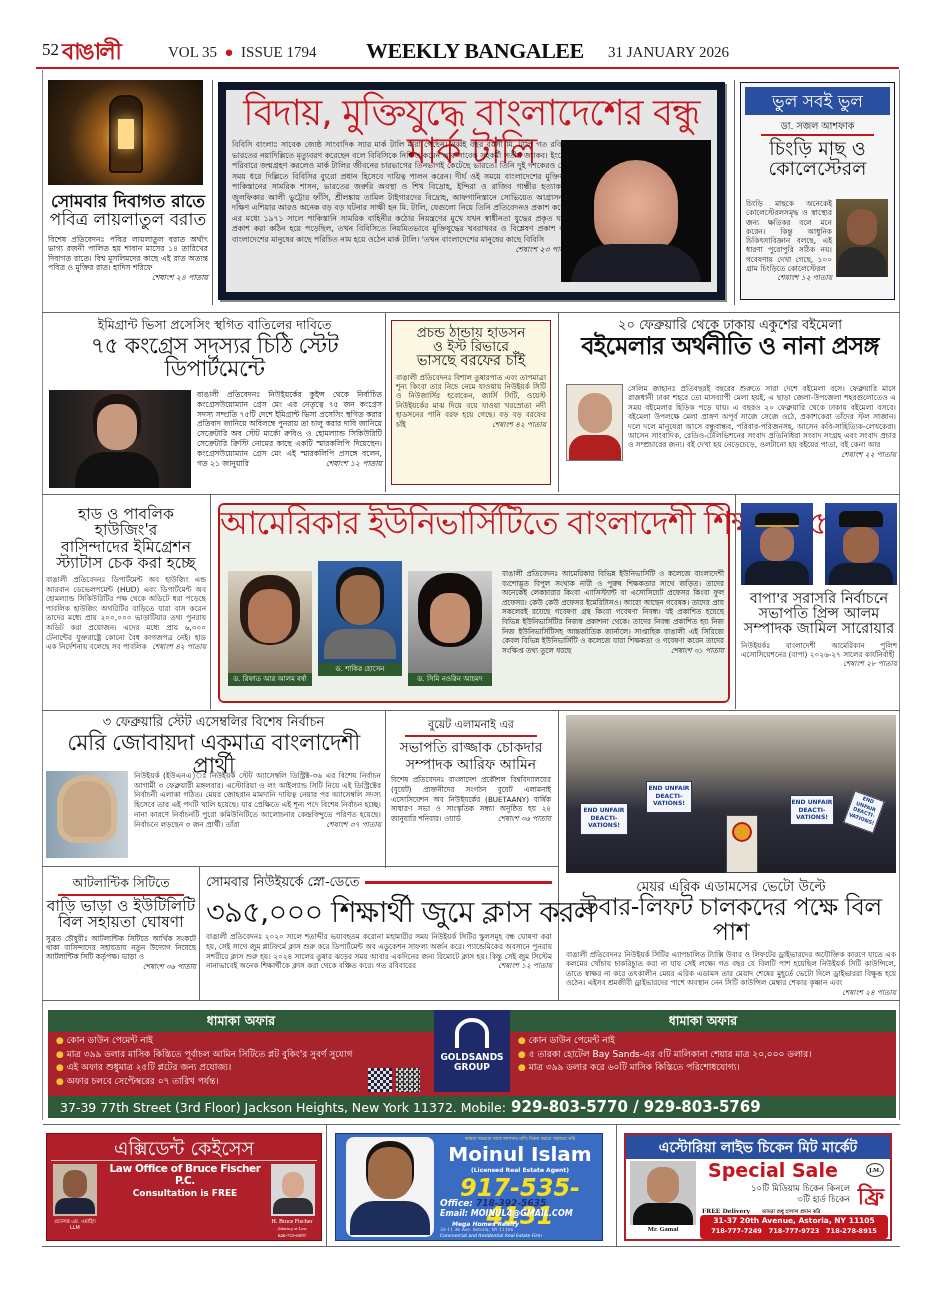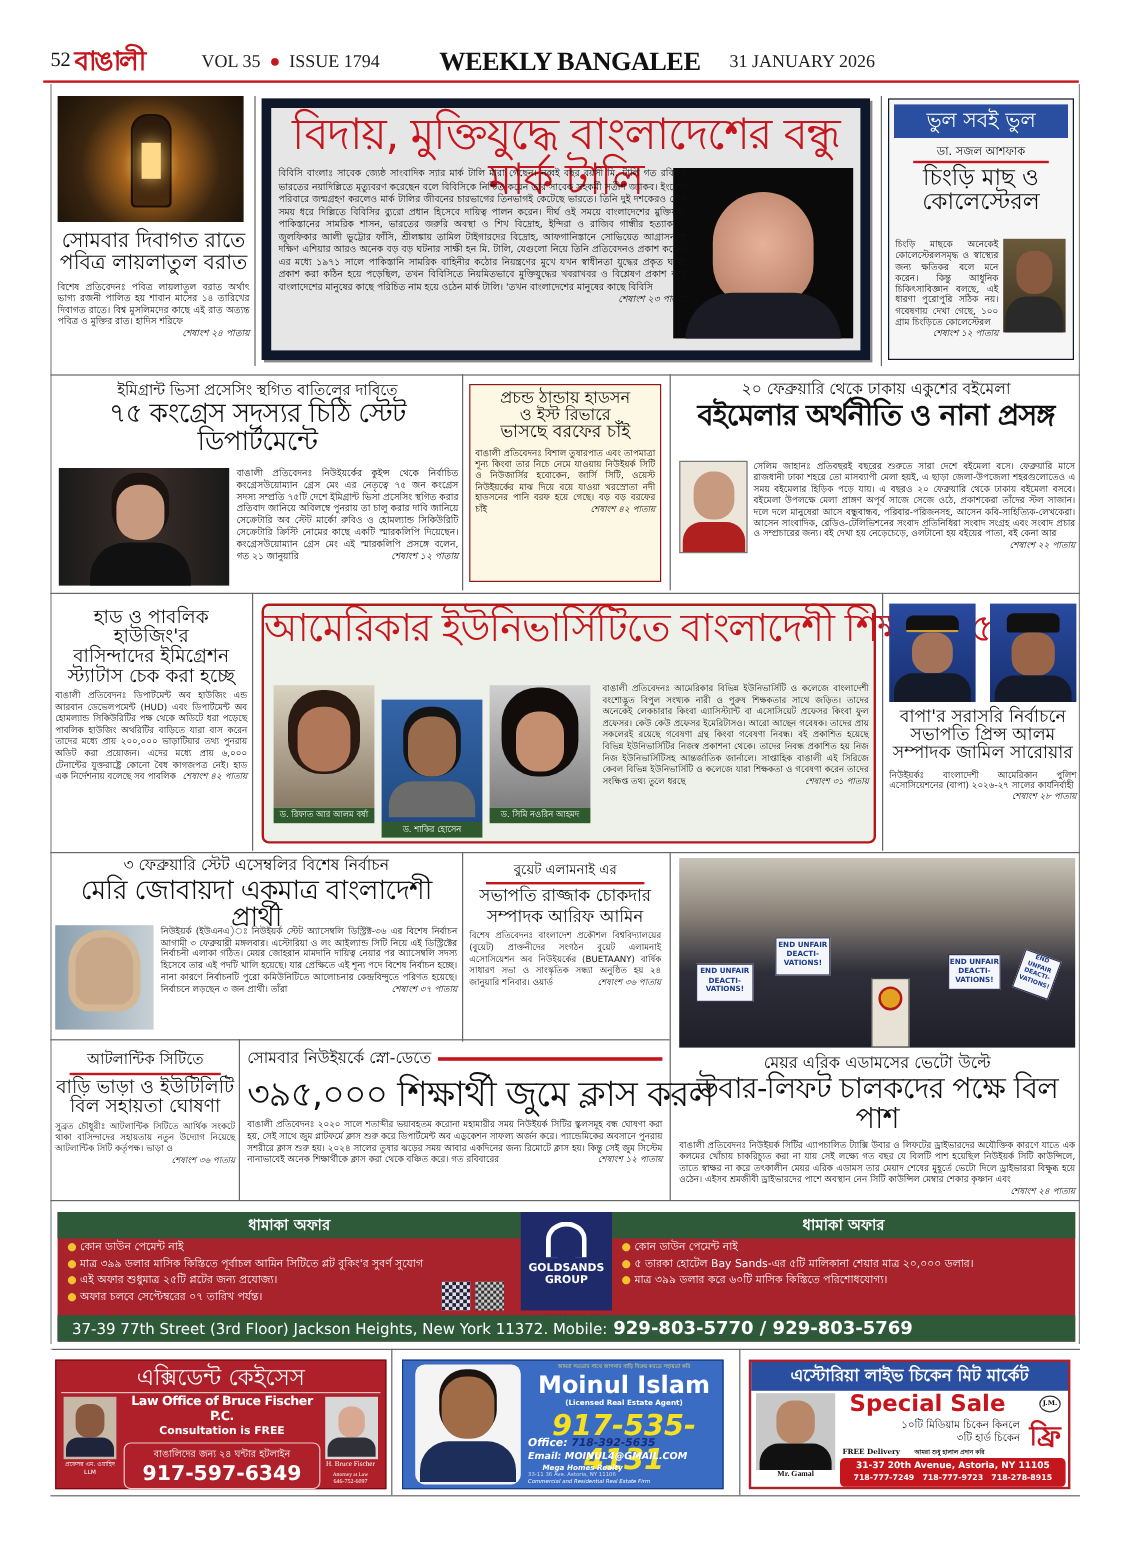--- a/index.html
+++ b/index.html
@@ -44,21 +44,21 @@
 </div>
 
 <div class="abs frame"></div>
 
 <div class="abs" style="left:48px;top:80px;width:160px;height:225px">
   <div class="photo" style="width:155px;height:105px;background:radial-gradient(circle at 50% 55%,#f6c060 0,#a5631c 25%,#3a2510 60%,#1a1208 100%)">
     <div style="margin:15px auto 0;width:34px;height:78px;background:linear-gradient(#2a1a0c,#4a2c10);border:2px solid #1c1006;border-radius:14px 14px 4px 4px;position:relative">
       <div style="position:absolute;left:7px;top:22px;width:16px;height:30px;background:#ffd98a;box-shadow:0 0 14px #ffcc66"></div>
     </div>
   </div>
-  <div class="h-big" style="font-size:17px;margin-top:8px;font-weight:normal">সোমবার দিবাগত রাতে</div>
+  <div class="h-big" style="font-size:17px;margin-top:8px;font-weight:bold">সোমবার দিবাগত রাতে</div>
   <div class="h-big" style="font-size:17px;font-weight:normal">পবিত্র লায়লাতুল বরাত</div>
   <div class="body" style="margin-top:6px;font-size:7.6px;line-height:9.6px">
     <span>বিশেষ প্রতিবেদনঃ পবিত্র লায়লাতুল বরাত অর্থাৎ ভাগ্য রজনী পালিত হয় শাবান মাসের ১৪ তারিখের দিবাগত রাতে। বিশ্ব মুসলিমদের কাছে এই রাত অত্যন্ত পবিত্র ও মুক্তির রাত। হাদিস শরিফে</span>
     <span class="cont">শেষাংশ ২৪ পাতায়</span>
   </div>
 </div>
 <div class="abs vline" style="left:212px;top:80px;height:225px"></div>
 
 <div class="abs" style="left:218px;top:82px;width:507px;height:218px;background:#e6e6e6;border:8px solid #0f172a;box-shadow:2px 2px 0 #888">
   <div class="h-big red" style="font-size:36px;padding-top:4px;letter-spacing:-1px;font-weight:normal">বিদায়, মুক্তিযুদ্ধে বাংলাদেশের বন্ধু মার্ক টালি</div>
@@ -143,21 +143,21 @@
 <div class="abs vline" style="left:210px;top:494px;height:215px"></div>
 
 <div class="abs" style="left:218px;top:503px;width:512px;height:200px;border:2px solid #b01a1a;border-radius:6px;background:#eef1ea">
   <div class="h-big red" style="font-size:32px;padding-top:2px;letter-spacing:-1px;font-weight:normal;white-space:nowrap">আমেরিকার ইউনিভার্সিটিতে বাংলাদেশী শিক্ষক-১৫৮</div>
   <div style="position:absolute;left:8px;top:66px;width:84px;height:115px">
     <div class="photo" style="height:102px;background:linear-gradient(#d9d2c0,#8a7a66)">
       <div style="width:44px;height:54px;margin:18px auto 0;border-radius:20px;background:#b07858;box-shadow:0 -6px 0 8px #2a1a12"></div>
     </div>
     <div class="caption">ড. রিফাত আর আলম বর্ষা</div>
   </div>
-  <div style="position:absolute;left:98px;top:78px;width:84px;height:115px">
+  <div style="position:absolute;left:98px;top:56px;width:84px;height:115px">
     <div class="photo" style="height:102px;background:linear-gradient(#3564a8,#204a80)">
       <div style="width:40px;height:50px;margin:14px auto 0;border-radius:18px;background:#9a6a4c;box-shadow:0 -4px 0 4px #141414"></div>
       <div style="width:72px;height:30px;margin:4px auto 0;background:#6b6b6b;border-radius:20px 20px 0 0"></div>
     </div>
     <div class="caption">ড. শাকির হোসেন</div>
   </div>
   <div style="position:absolute;left:188px;top:66px;width:84px;height:115px">
     <div class="photo" style="height:102px;background:linear-gradient(#cfcfcf,#7f7f7f)">
       <div style="width:40px;height:50px;margin:22px auto 0;border-radius:18px;background:#c48e70;box-shadow:0 -8px 0 12px #120c0a"></div>
     </div>
@@ -299,24 +299,20 @@
 <div class="abs" style="left:46px;top:1133px;width:276px;height:108px;background:#b0202a;border:1px solid #7a0a10;color:#fff">
   <div style="text-align:center;font-size:19px;font-family:'DejaVu Sans',sans-serif;line-height:24px;border-bottom:1px solid #e8c0c0;margin:2px 4px 0">এক্সিডেন্ট কেইসেস</div>
   <div class="photo" style="position:absolute;left:6px;top:30px;width:44px;height:52px;background:#c8b8a8">
     <div style="width:24px;height:28px;margin:6px auto 0;border-radius:10px;background:#8a5a40"></div>
     <div style="width:40px;height:16px;margin:0 auto;background:#20243a;border-radius:10px 10px 0 0"></div>
   </div>
   <div style="position:absolute;left:2px;top:84px;width:52px;font-size:5px;line-height:6px;text-align:center;font-family:'DejaVu Sans',sans-serif">প্রফেসর এম. ওয়াহিদ LLM</div>
   <div style="position:absolute;left:56px;top:28px;width:164px;text-align:center;font-family:'DejaVu Sans',sans-serif">
     <div style="font-size:10.5px;font-weight:bold;letter-spacing:-.4px">Law Office of Bruce Fischer P.C.</div>
     <div style="font-size:9px;font-weight:bold;margin-top:2px">Consultation is FREE</div>
-    <div style="border:1px solid #f0c8c8;border-radius:6px;margin-top:4px;padding:2px 0">
-      <div style="font-size:8px">বাঙালিদের জন্য ২৪ ঘন্টার হটলাইন</div>
-      <div style="font-size:17px;font-weight:bold">917-597-6349</div>
-    </div>
   </div>
   <div class="photo" style="position:absolute;right:6px;top:30px;width:44px;height:52px;background:#d8d8d8">
     <div style="width:22px;height:26px;margin:8px auto 0;border-radius:10px;background:#d8a890"></div>
     <div style="width:40px;height:16px;margin:0 auto;background:#303038;border-radius:10px 10px 0 0"></div>
   </div>
   <div style="position:absolute;right:2px;top:84px;width:54px;font-size:6px;line-height:7px;text-align:center;font-family:'Liberation Serif',serif">
     <div>H. Bruce Fischer</div>
     <div style="font-size:4.5px">Attorney at Law</div>
     <div style="font-size:5px">646-752-6097</div>
   </div>

